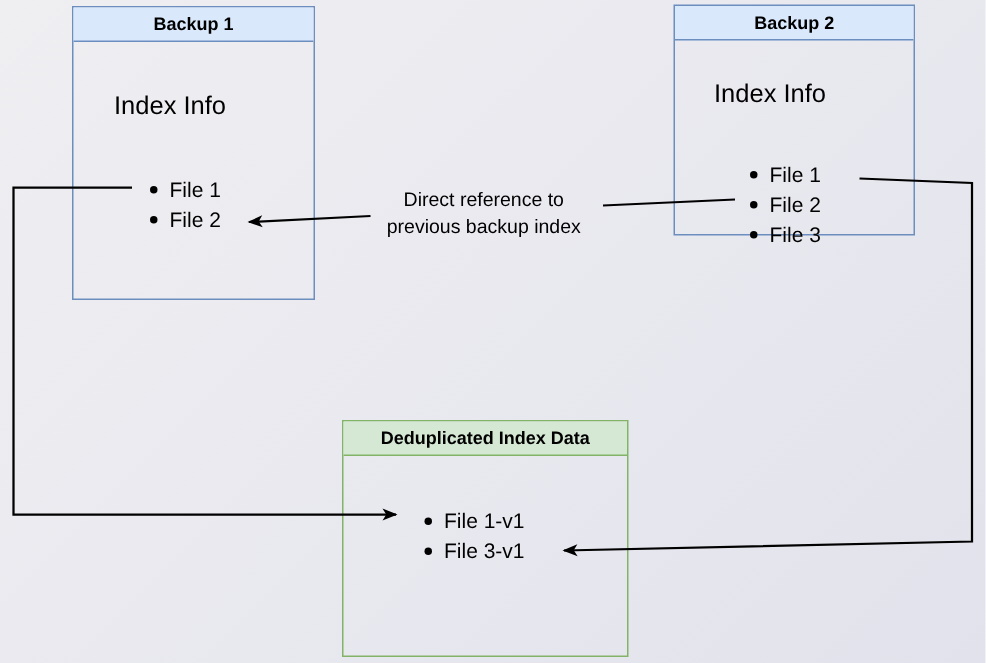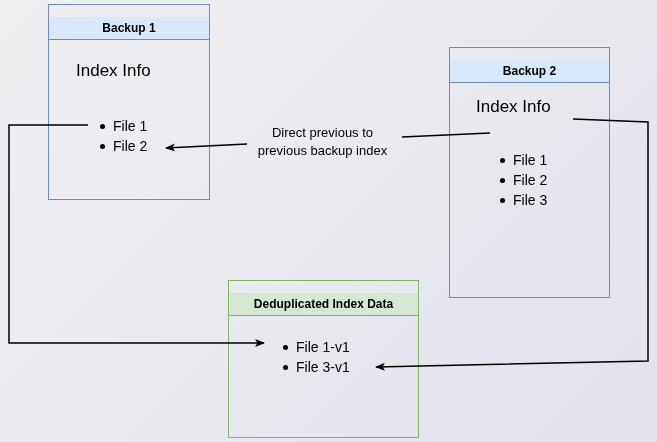--- a/index.html
+++ b/index.html
@@ -17,21 +17,21 @@
   }
   .box {
     position: absolute;
     border: 1px solid;
     background: transparent;
   }
   .box.blue  { border-color: #6c8ebf; }
   .box.green { border-color: #82b366; }
   .box-header {
     position: absolute;
-    left: 0; top: 12px; right: 0;
+    left: 0; top: 0; right: 0;
     height: 23px;
     line-height: 22px;
     text-align: center;
     font-size: 12px;
     font-weight: bold;
     border-bottom: 1px solid;
   }
   .blue  .box-header { background: #dae8fc; border-bottom-color: #6c8ebf; }
   .green .box-header { background: #d5e8d4; border-bottom-color: #82b366; }
   .box-sub {
@@ -86,21 +86,21 @@
         <span class="dot"></span>
         <span>File 1</span>
       </li>
       <li>
         <span class="dot"></span>
         <span>File 2</span>
       </li>
     </ul>
   </div>
 
-  <div class="box blue" style="left:449px; top:3px; width:161px; height:251px;margin-top:44px;">
+  <div class="box blue" style="left:449px; top:3px; width:161px; height:154px;">
     <div class="box-header">Backup 2</div>
     <div class="box-sub" style="left:26px; top:49px;">Index Info</div>
     <ul class="files" style="left:50px; top:102px;">
       <li>
         <span class="dot"></span>
         <span>File 1</span>
       </li>
       <li>
         <span class="dot"></span>
         <span>File 2</span>
@@ -135,17 +135,17 @@
 
     <path d="M490,133 L402,137" stroke="#000000" stroke-width="1.5" fill="none"></path>
     <path d="M247,144 L166,148" stroke="#000000" stroke-width="1.5" fill="none" marker-end="url(#arrowhead)"></path>
 
     <path d="M88,125 L9,125 L9,343 L264,343" stroke="#000000" stroke-width="1.5" fill="none" marker-end="url(#arrowhead)"></path>
 
     <path d="M573,119 L648,122 L648,361 L376,367" stroke="#000000" stroke-width="1.5" fill="none" marker-end="url(#arrowhead)"></path>
   </svg>
 
   <div class="annotation">
-    <div>Direct previous to</div>
+    <div>Direct reference to</div>
     <div>previous backup index</div>
   </div>
 
 </div>
 
 </body></html>

